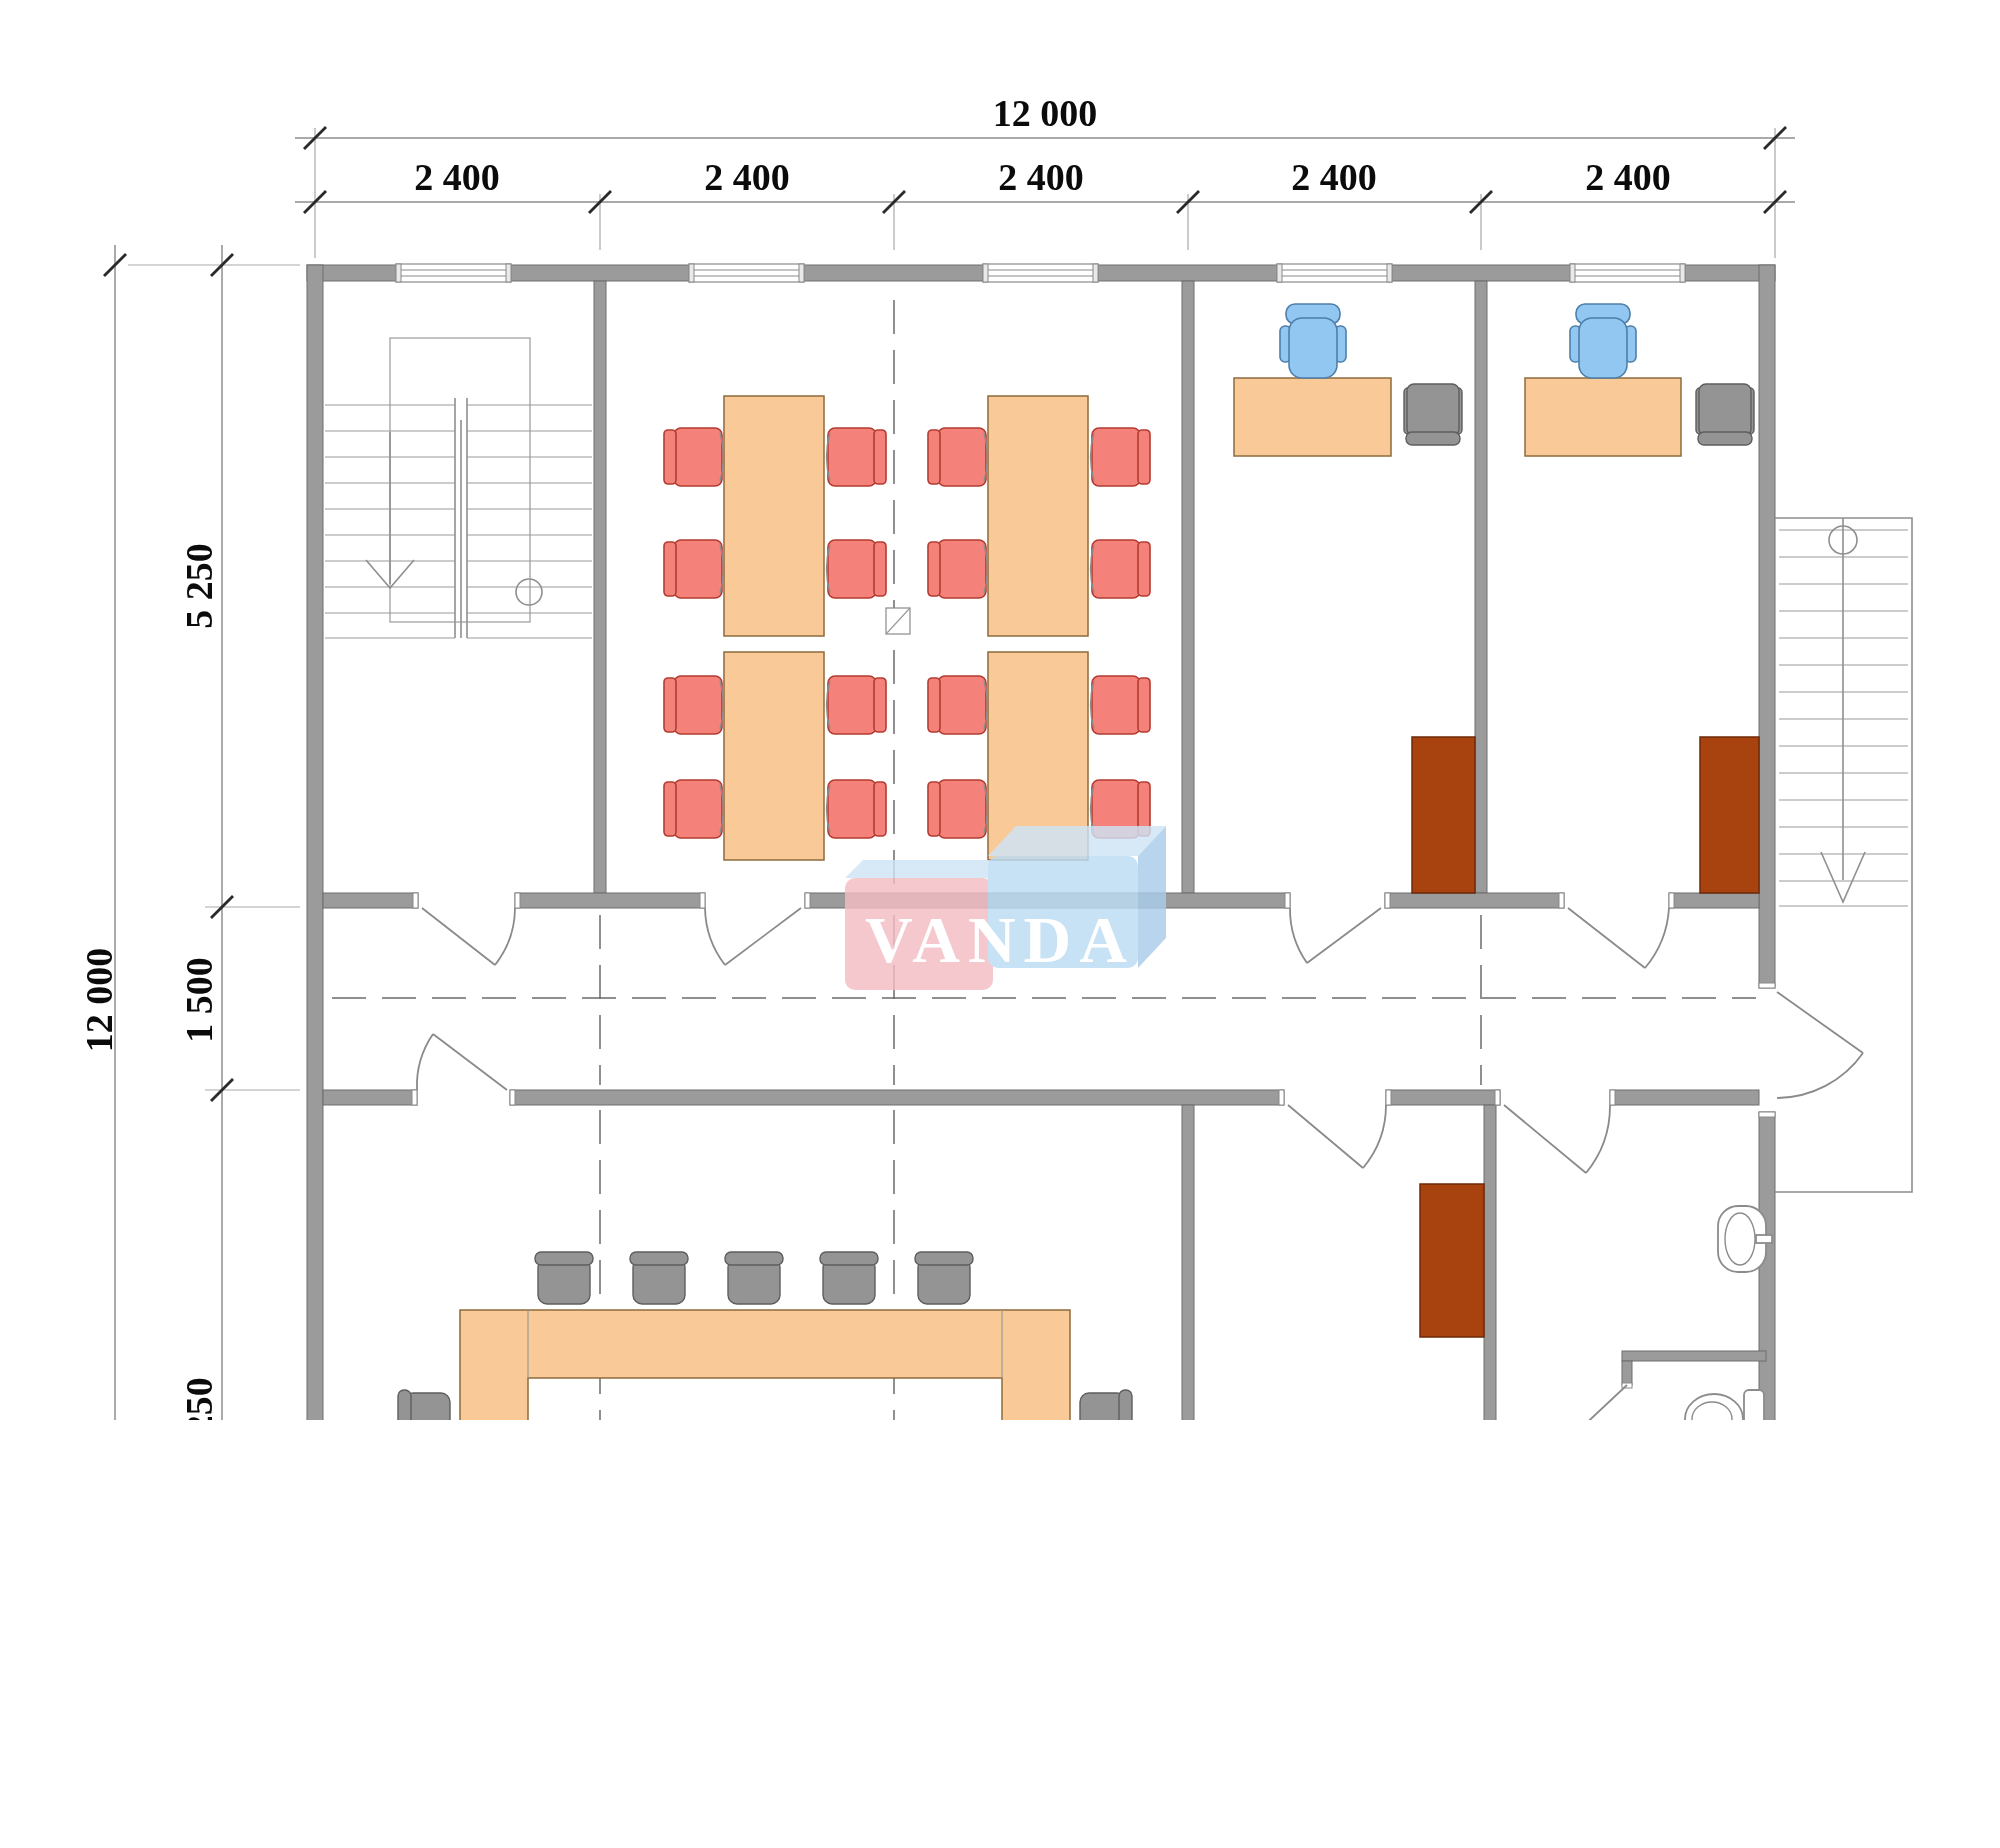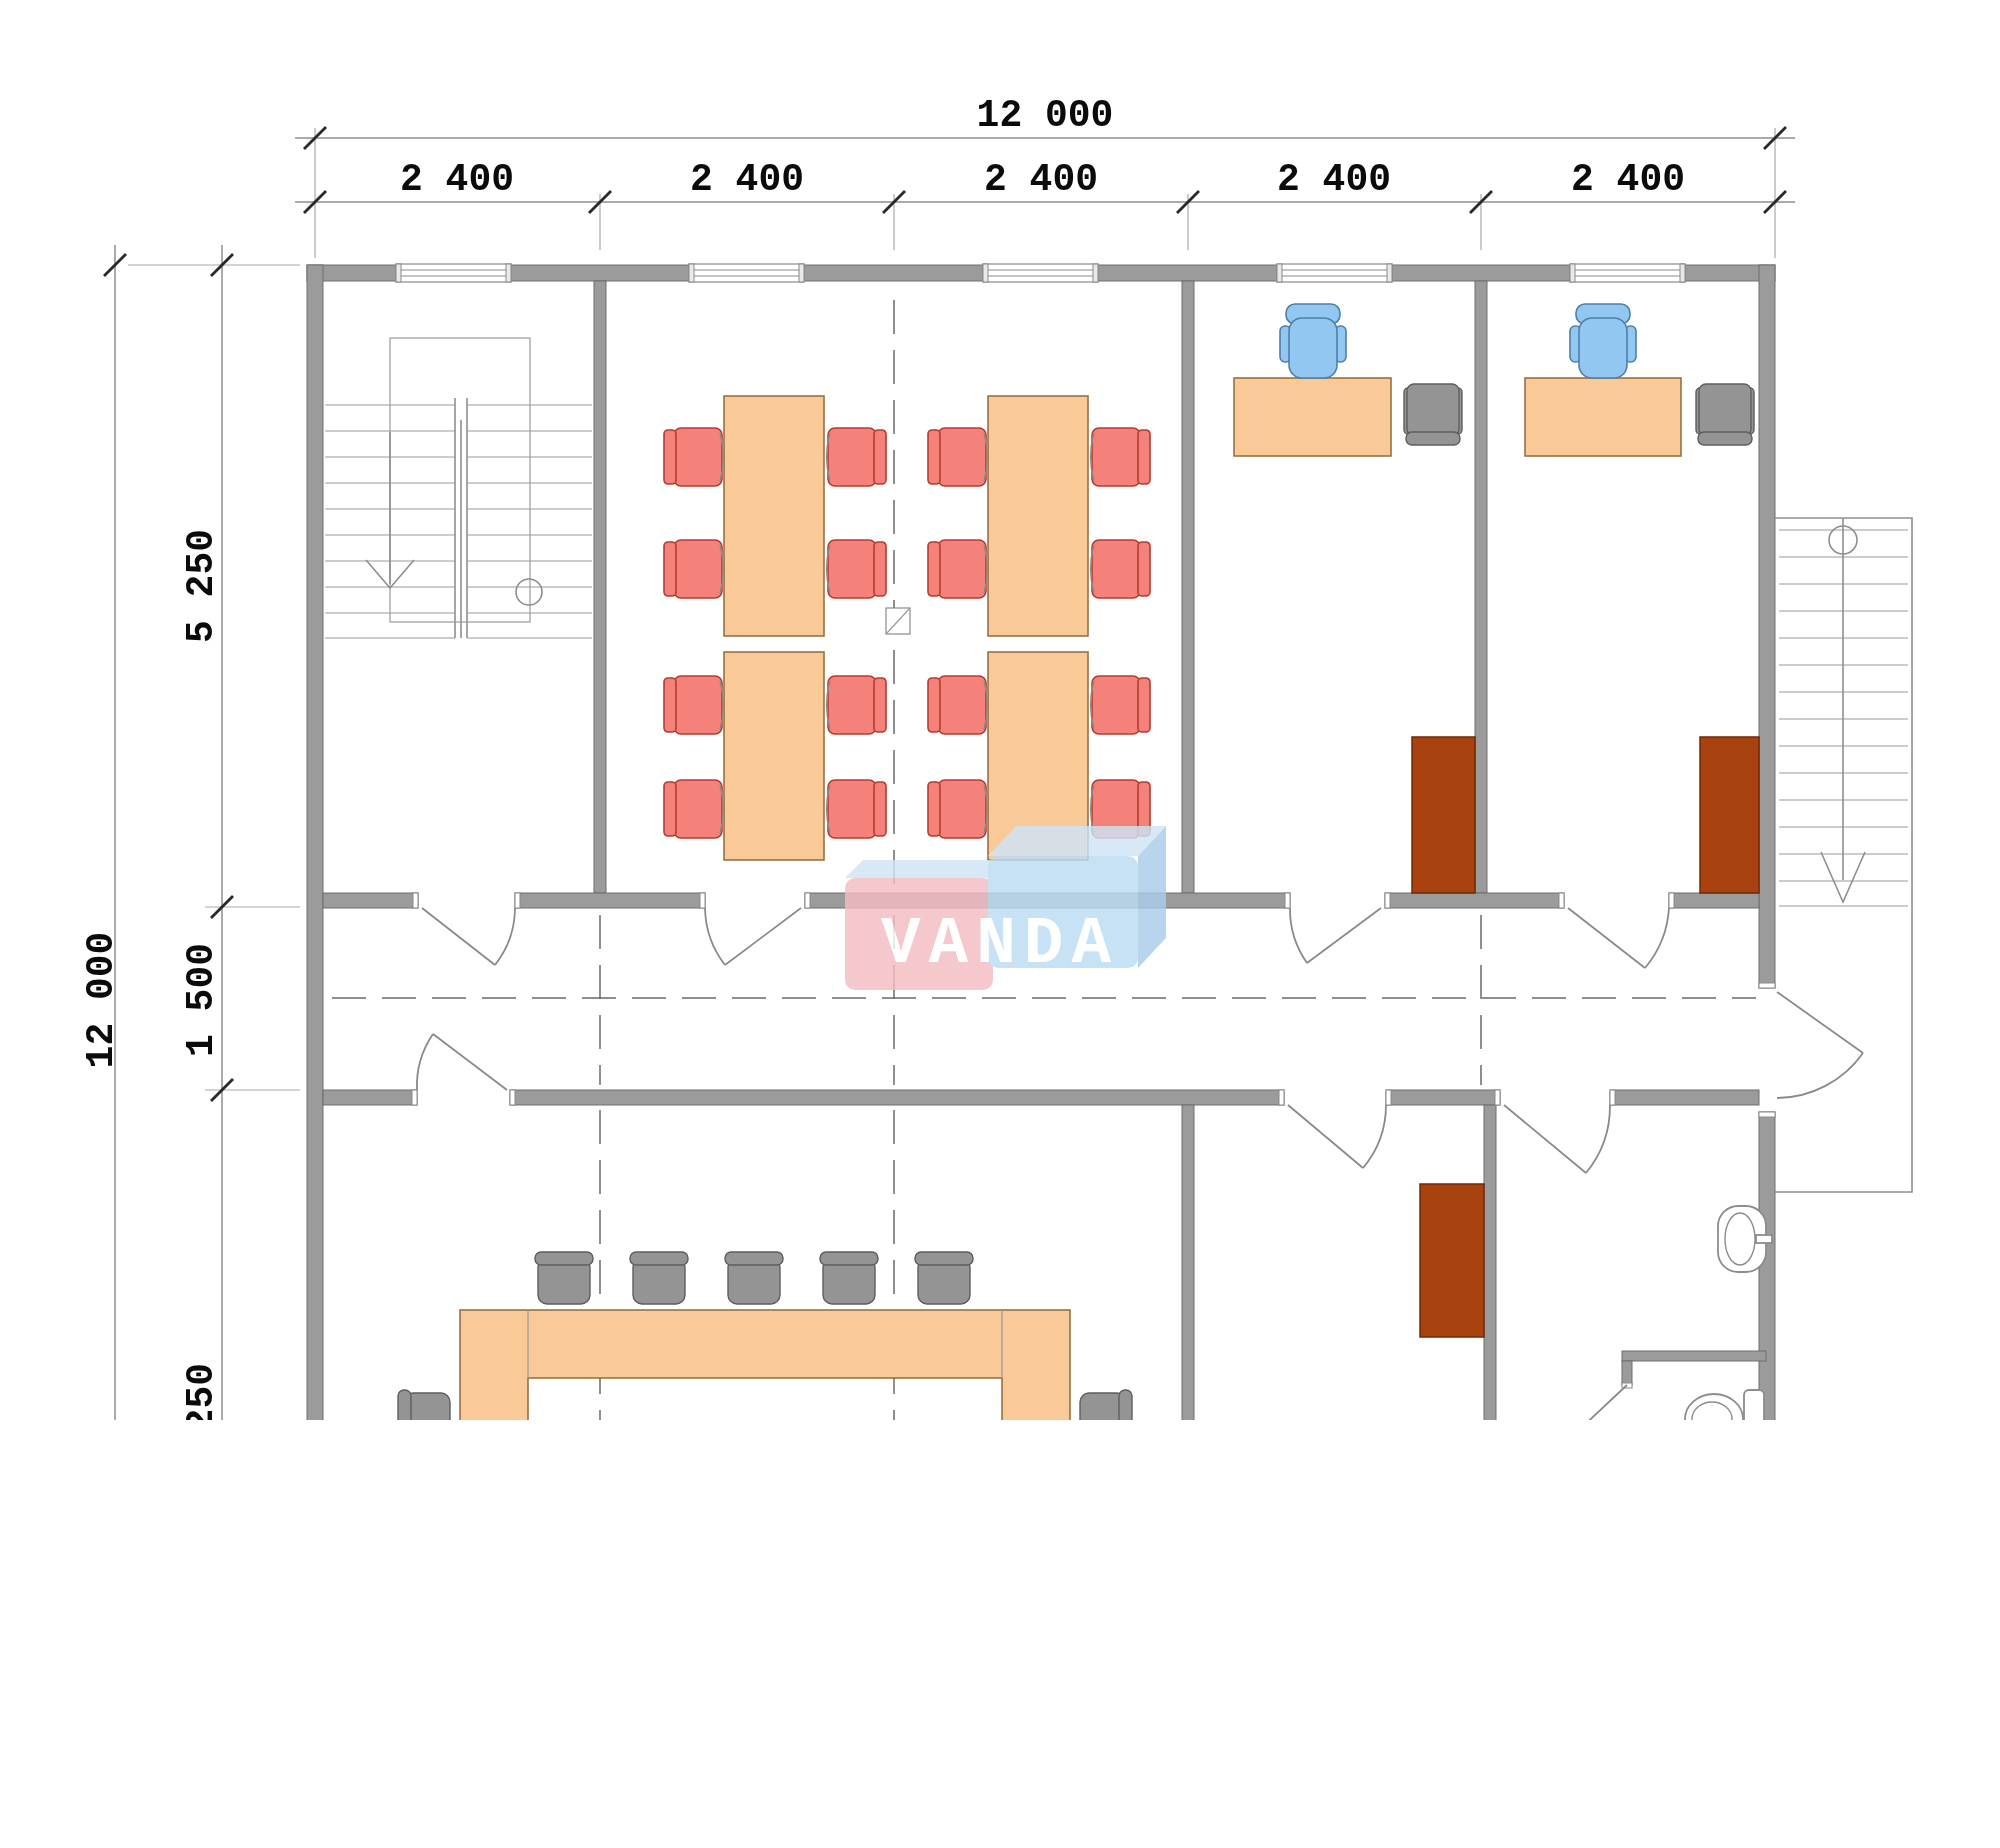--- a/index.html
+++ b/index.html
@@ -1,17 +1,17 @@
 <!DOCTYPE html>
 <html style="--wall: #9b9b9b; --wood: #f9c998; --chair-red: #f4827a; --chair-red-stroke: #b23c31; --chair-blue: #92c7f2; --chair-blue-stroke: #4d7fa9; --chair-gray: #949494; --chair-gray-stroke: #5e5e5e; --cabinet: #a8430f; --watermark-pink: #f3bcc4; --watermark-blue: #bcdcf4; --watermark-text: #ffffff;"><head>
 <meta charset="utf-8">
 <style>
   html,body{margin:0;padding:0;background:#ffffff;}
   .page{position:relative;width:2000px;height:1420px;background:#fff;overflow:hidden;
-        font-family:Liberation Mono, monospace;}
+        font-family:Liberation Serif, serif;}
   svg{position:absolute;left:0;top:0;}
   .wall{fill:var(--wall);stroke:#6e6e6e;stroke-width:1;}
   .cap{fill:#ffffff;stroke:#8a8a8a;stroke-width:1;}
   .win{fill:#ffffff;stroke:#8a8a8a;stroke-width:1.2;}
   .winline{stroke:#8a8a8a;stroke-width:1;}
   .winpost{fill:#e9e9e9;stroke:#8a8a8a;stroke-width:1;}
   .thin{fill:none;stroke:#8f8f8f;stroke-width:1.6;}
   .thin2{fill:none;stroke:#9a9a9a;stroke-width:1.2;}
   .door{fill:none;stroke:#8a8a8a;stroke-width:1.8;}
   .dash{fill:none;stroke:#6b6b6b;stroke-width:1.5;stroke-dasharray:34 16;}

